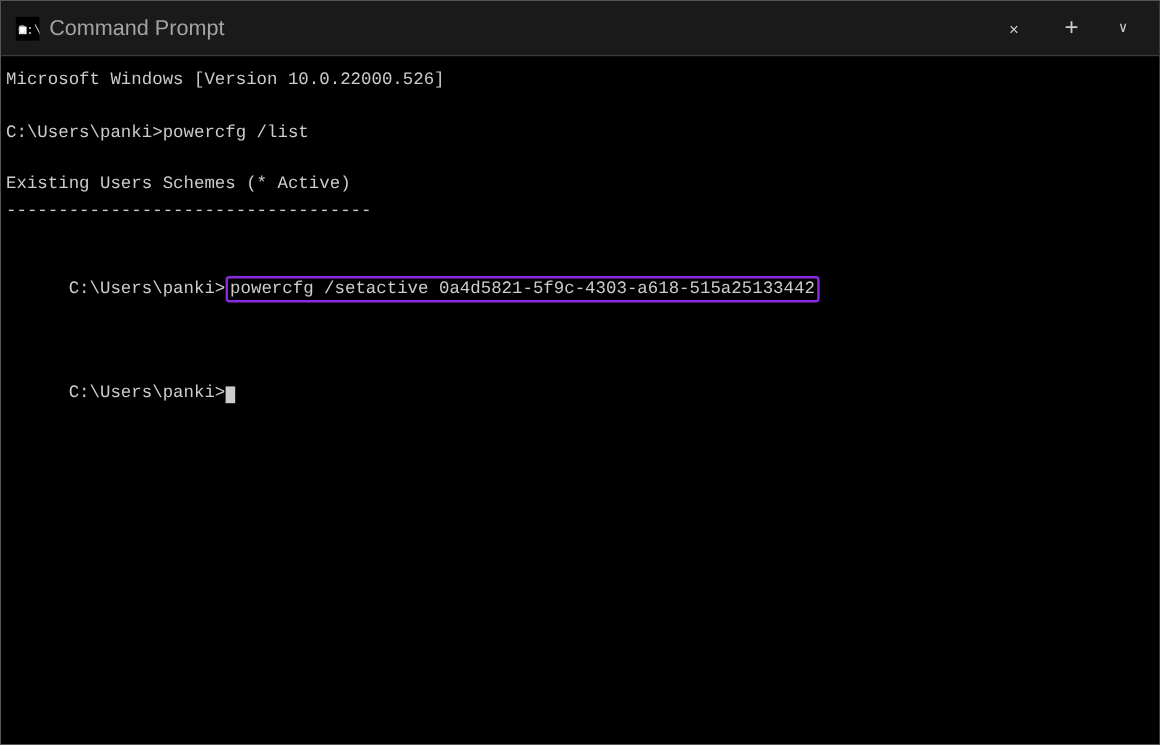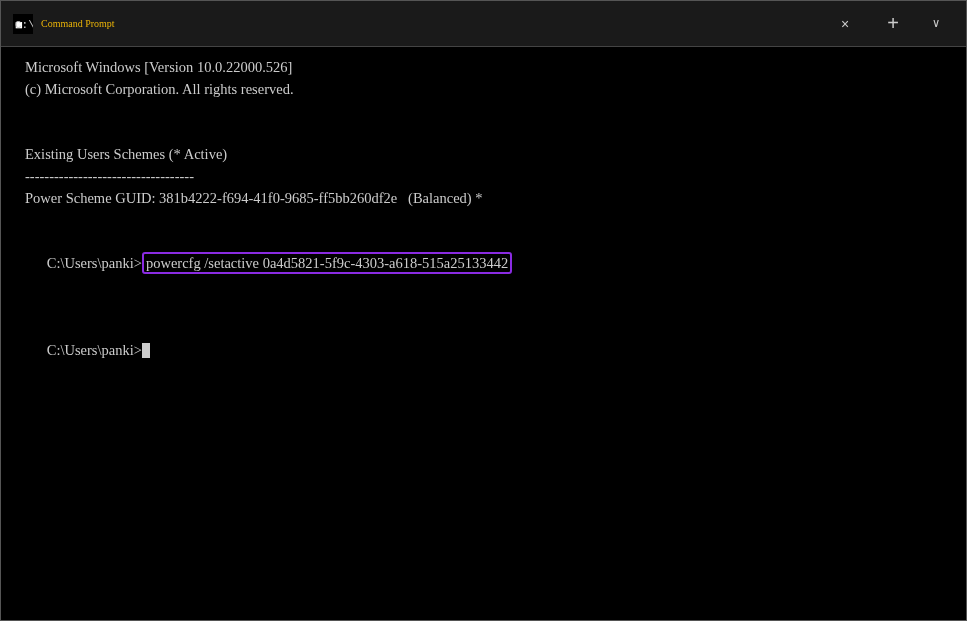--- a/index.html
+++ b/index.html
@@ -36,23 +36,23 @@
     }
 
     .titlebar-icon {
       width: 20px;
       height: 20px;
       margin-right: 8px;
       flex-shrink: 0;
     }
 
     .titlebar-title {
-      color: #eab308;
-      font-family: Liberation Serif, serif;
-      font-size: 10px;
+      color: #a3a3a3;
+      font-family: Liberation Sans, sans-serif;
+      font-size: 18px;
       flex: 1;
     }
 
     .titlebar-controls {
       display: flex;
       align-items: center;
       gap: 2px;
     }
 
     .tab-close {
@@ -87,25 +87,25 @@
       align-items: center;
       justify-content: center;
       color: #ccc;
       font-size: 12px;
       cursor: pointer;
     }
 
     .terminal-body {
       flex: 1;
       background: #000;
-      padding: 10px 24px;
+      padding: 10px 4px;
       color: #ccc;
       font-size: 14.5px;
       line-height: 1.5;
-      font-family: Liberation Serif, serif;
+      font-family: Liberation Mono, monospace;
       overflow: hidden;
     }
 
     .line {
       white-space: pre;
       display: block;
     }
 
     .highlighted-command {
       display: inline;
@@ -150,26 +150,25 @@
     <span class="titlebar-title">Command Prompt</span>
     <div class="titlebar-controls">
       <div class="tab-close">×</div>
       <div class="tab-new">+</div>
       <div class="tab-dropdown">∨</div>
     </div>
   </div>
 
   <div class="terminal-body">
     <span class="line">Microsoft Windows [Version 10.0.22000.526]</span>
-    <span class="line">(c) Microsoft Corporation. All rights reserved.</span>
     <span class="empty-line"></span>
+    <span class="line">C:\Users\panki&gt;powercfg /list</span>
     <span class="empty-line"></span>
     <span class="line">Existing Users Schemes (* Active)</span>
     <span class="line">-----------------------------------</span>
-    <span class="line">Power Scheme GUID: 381b4222-f694-41f0-9685-ff5bb260df2e   (Balanced) *</span>
     <span class="empty-line"></span>
     <span class="line">
       <span>C:\Users\panki&gt;</span><span class="highlighted-command">powercfg /setactive 0a4d5821-5f9c-4303-a618-515a25133442</span>
     </span>
     <span class="empty-line"></span>
     <span class="line">
       <span>C:\Users\panki&gt;</span><span class="cursor"></span>
     </span>
   </div>
 </div>

